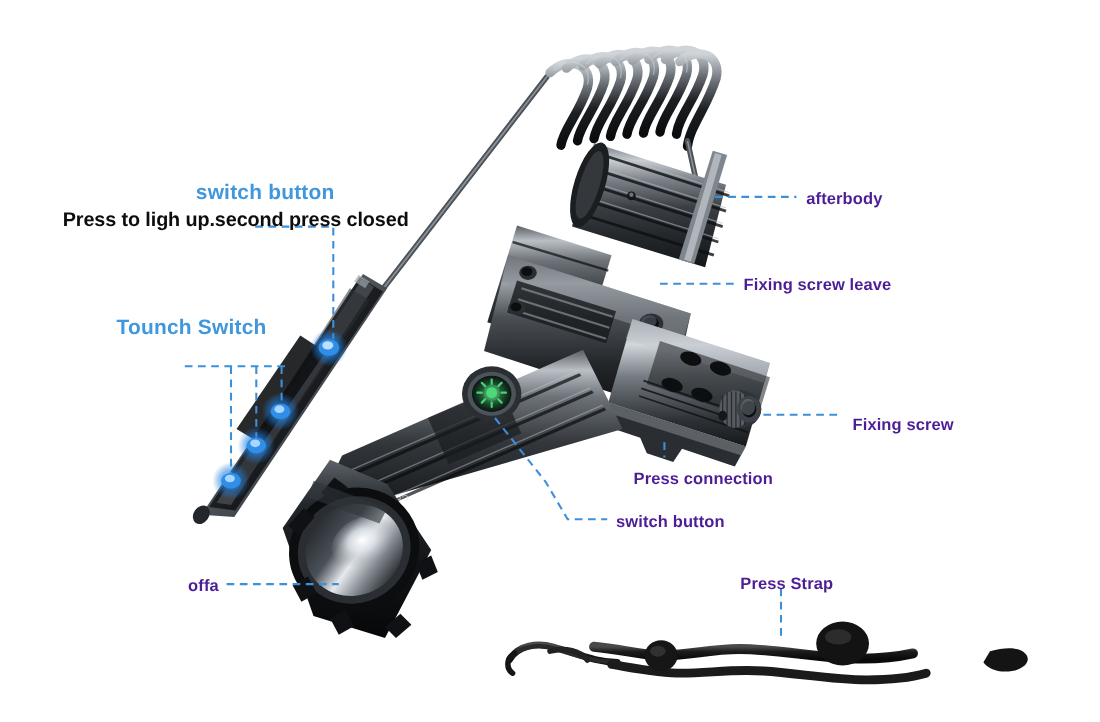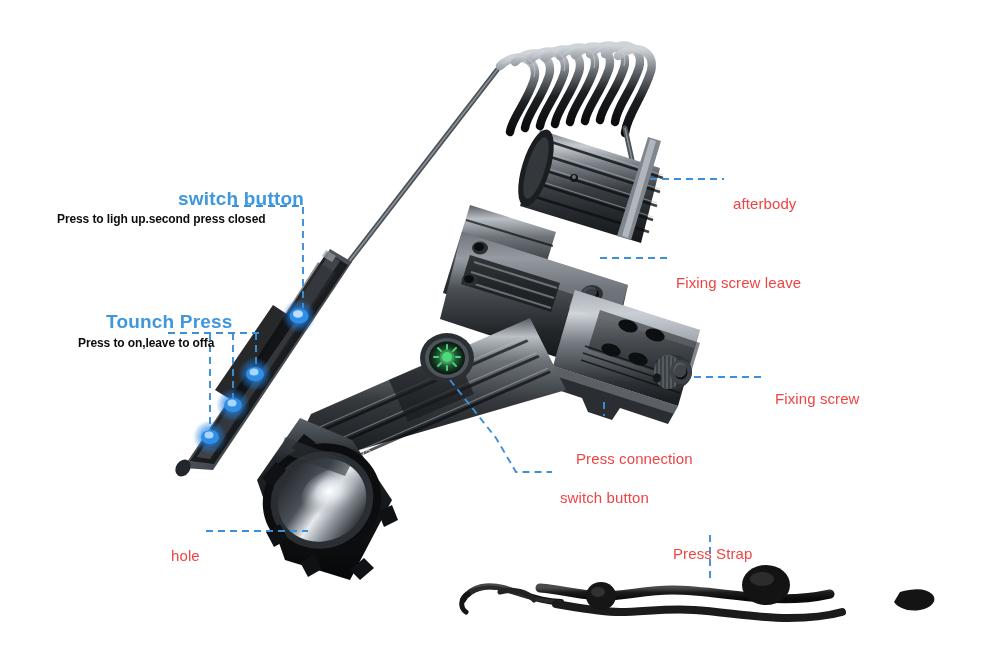--- a/index.html
+++ b/index.html
@@ -9,29 +9,29 @@
     background:#ffffff;
     font-family:"Liberation Sans", sans-serif;
   }
   #stage{
     position:relative; width:1000px; height:656px; background:#fff;
   }
   svg.layer{ position:absolute; left:0; top:0; width:1000px; height:656px; }
   #art{ z-index:1; }
   #leaders{ z-index:3; pointer-events:none; }
 
-  .lbl{ position:absolute; z-index:4; white-space:nowrap;margin-top:23px; }
+  .lbl{ position:absolute; z-index:4; white-space:nowrap; }
   .lbl-title{
     color:#3f97de; font-weight:bold; font-size:19px; letter-spacing:.2px;
   }
   .lbl-sub{
-    color:#0d0d0d; font-weight:bold; font-size:12px; letter-spacing:-.1px;
+    color:#0d0d0d; font-weight:bold; font-size:18px; letter-spacing:-.1px;
   }
   .lbl-plain{
-    color:#ef4444; font-weight:normal; font-size:14.5px; letter-spacing:.1px;
+    color:#4c1d95; font-weight:bold; font-size:14.5px; letter-spacing:.1px;
   }
   .lbl-plain.big{ font-size:15px; }
 </style>
 </head>
 <body>
 
 <div id="stage">
 
   <svg id="art" class="layer" viewBox="0 0 1000 656">
     <defs>
@@ -373,30 +373,29 @@
 
       <path d="M206,531 L308,531"></path>
 
       <path d="M710,535 L710,578"></path>
     </g>
   </svg>
 
   <div class="lbl lbl-title" style="left:178px; top:165px;">switch button</div>
   <div class="lbl lbl-sub" style="left:57px; top:189px;">Press to ligh up.second press closed</div>
 
-  <div class="lbl lbl-title" style="left:106px; top:288px;">Tounch Press</div>
-  <div class="lbl lbl-sub" style="left:78px; top:313px;">Press to on,leave to offa</div>
+  <div class="lbl lbl-title" style="left:106px; top:288px;">Tounch Switch</div>
 
   <div class="lbl lbl-plain big" style="left:733px; top:172px;">afterbody</div>
 
   <div class="lbl lbl-plain big" style="left:676px; top:251px;">Fixing screw leave</div>
 
-  <div class="lbl lbl-plain big" style="left:775px; top:367px;text-align:right;">Fixing screw</div>
+  <div class="lbl lbl-plain big" style="left:775px; top:378px;text-align:right;">Fixing screw</div>
 
   <div class="lbl lbl-plain big" style="left:576px; top:427px;">Press connection</div>
 
   <div class="lbl lbl-plain big" style="left:560px; top:466px;">switch button</div>
 
-  <div class="lbl lbl-plain big" style="left:171px; top:524px;">hole</div>
+  <div class="lbl lbl-plain big" style="left:171px; top:524px;">offa</div>
 
   <div class="lbl lbl-plain big" style="left:673px; top:522px;">Press Strap</div>
 
 </div>
 
 </body></html>

